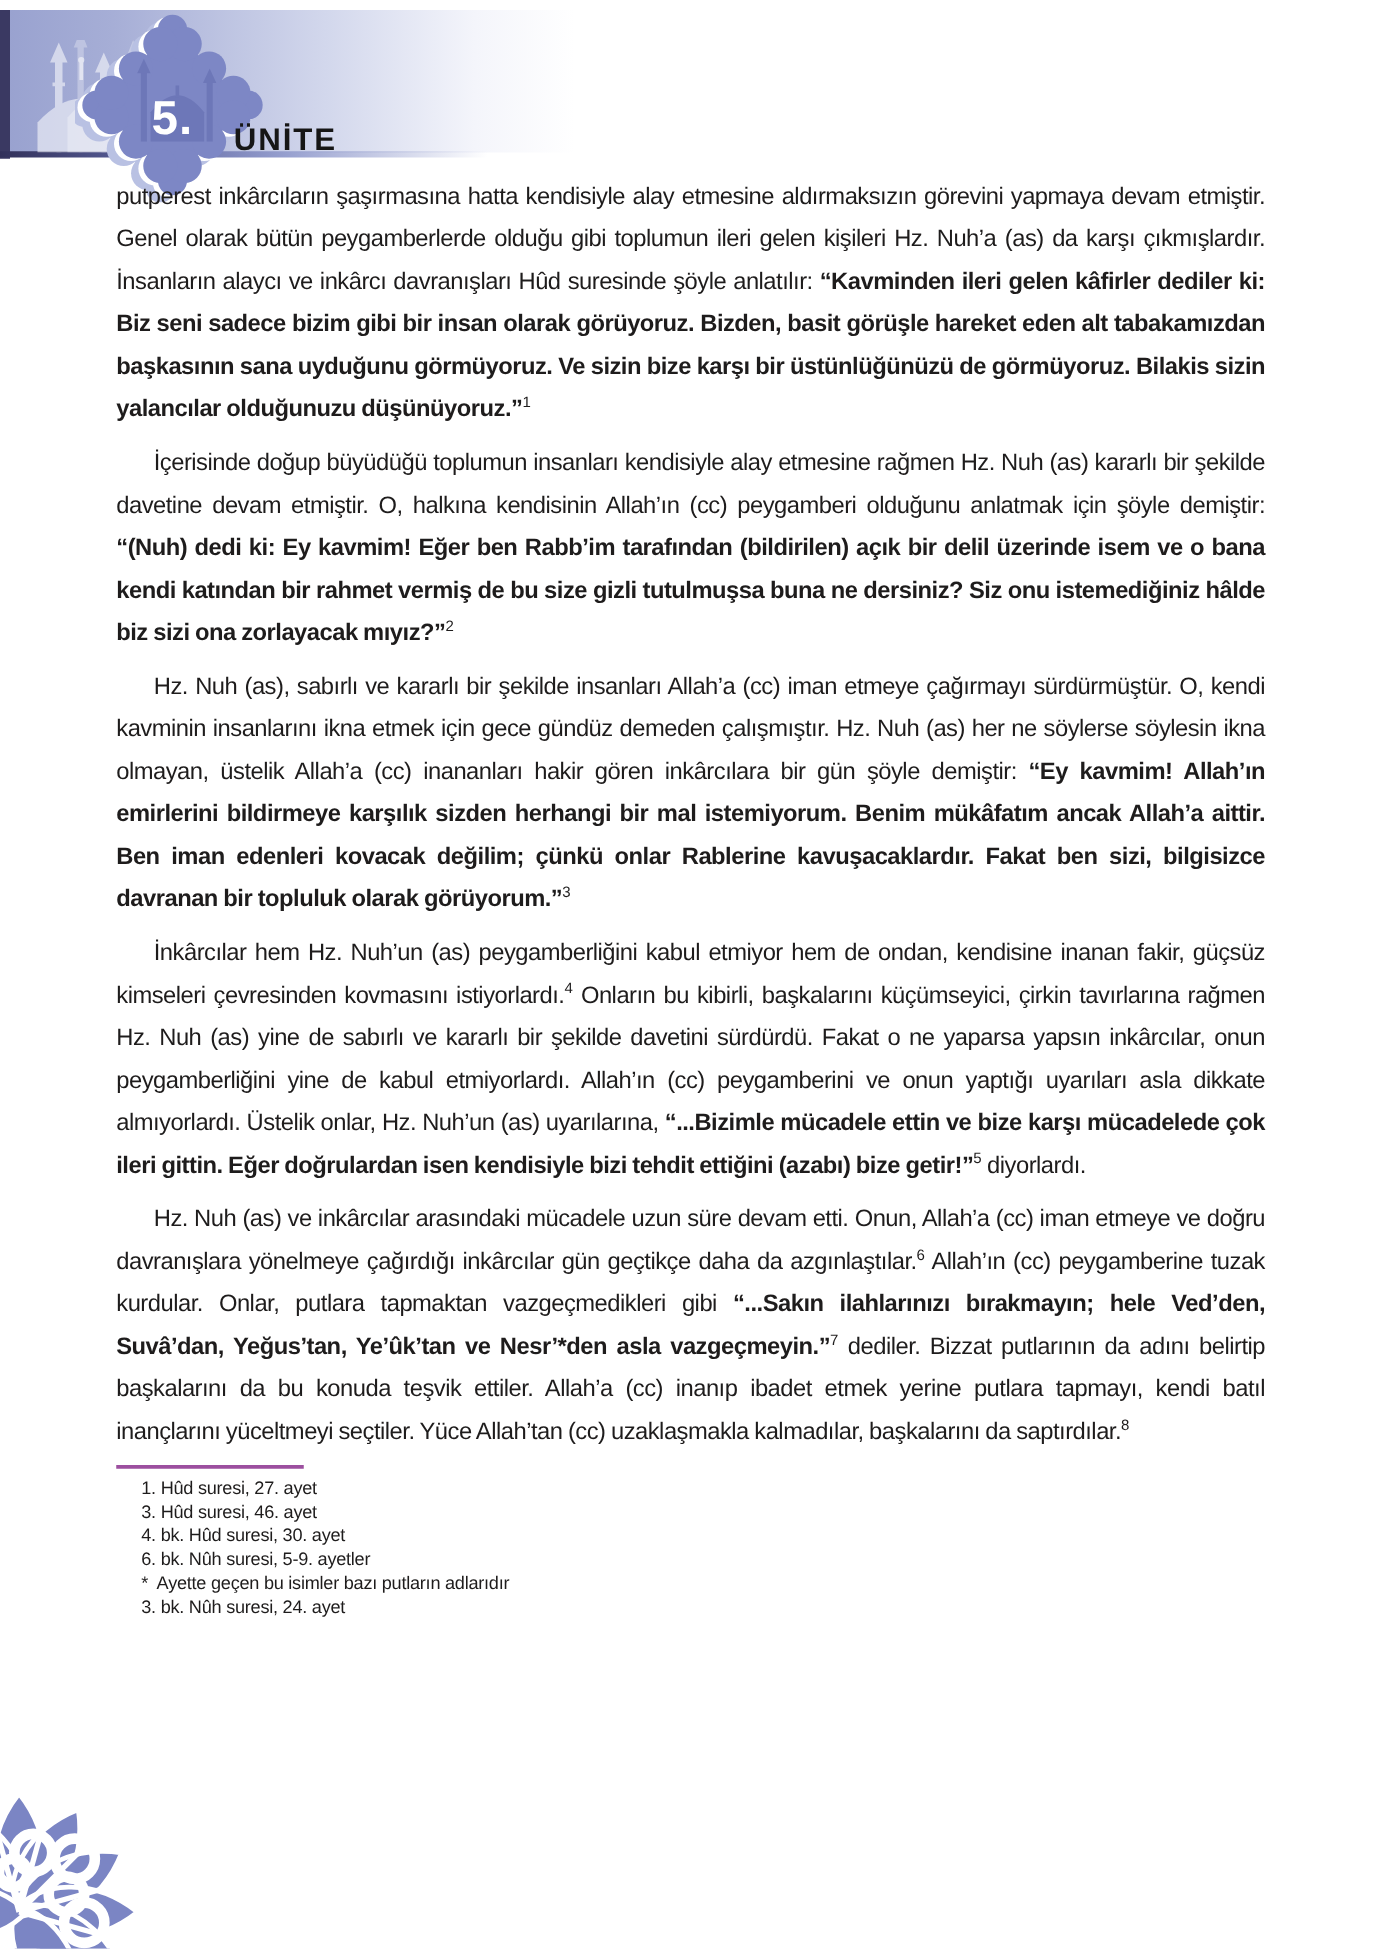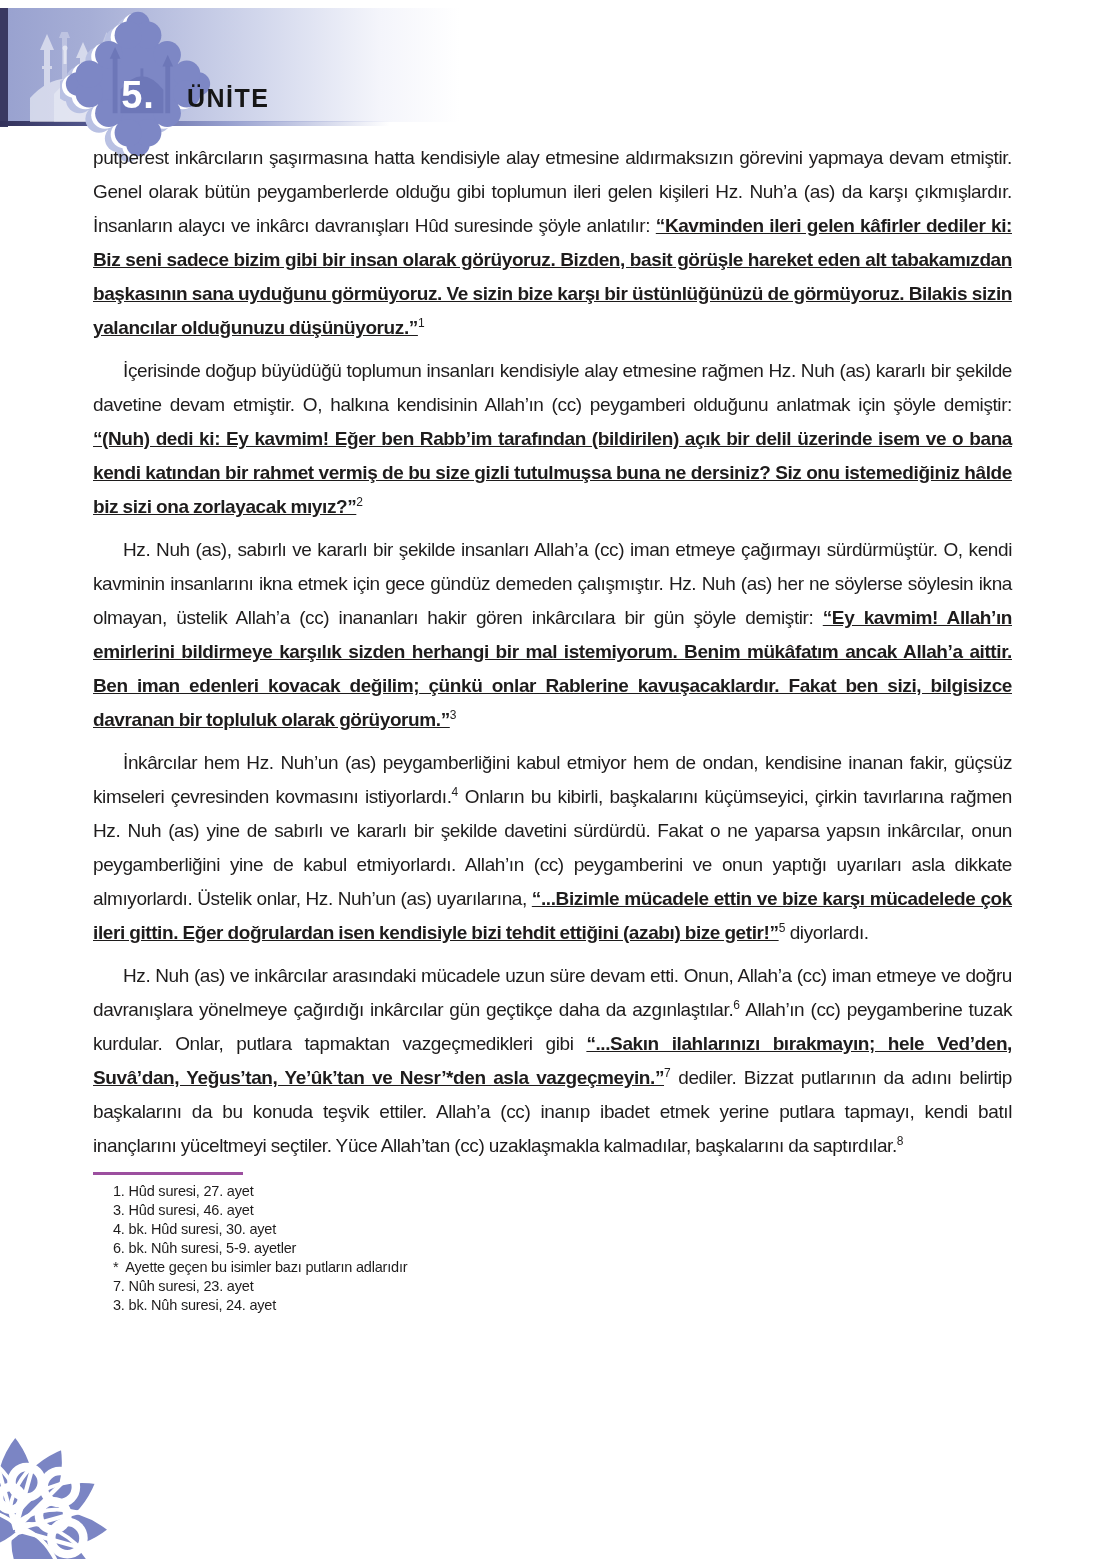--- a/index.html
+++ b/index.html
@@ -17,31 +17,31 @@
     position:absolute;left:0;top:121px;height:5px;width:400px;
     background:linear-gradient(90deg,#32315a 0px,#5d64a0 120px,#97a0cf 230px,rgba(200,205,230,0) 390px);
   }
   .mosque{position:absolute;left:22px;top:32px;width:175px;height:90px;}
   .badge{position:absolute;left:60px;top:6px;width:156px;height:156px;}
   .unit-num{
     position:absolute;left:106px;top:74px;width:64px;text-align:center;
     font-size:38px;font-weight:bold;color:#ffffff;letter-spacing:1px;
   }
   .unit-label{
-    position:absolute;left:187px;top:84px;
+    position:absolute;left:187px;top:98px;
     font-size:25px;font-weight:bold;color:#161616;letter-spacing:1.5px;
   }
   
   .content{position:absolute;left:93px;top:141px;width:919px;}
   .article p{
     margin:0 0 9px 0;text-indent:30px;text-align:justify;
     font-size:19px;line-height:34px;letter-spacing:-0.4px;word-spacing:-0.5px;color:#1e1c1c;
   }
   .article p:first-child{text-indent:0;}
-  .article b{font-weight:bold;text-decoration:underline;}
+  .article b{font-weight:bold;}
   .article sup{font-size:12px;line-height:0;letter-spacing:0;vertical-align:super;}
   
   .fn-rule{width:150px;height:3px;background:#9c4f9f;margin:9px 0 7px 0;}
   .footnotes{font-size:14.5px;line-height:19px;letter-spacing:-0.2px;color:#1e1c1c;}
   .fn{white-space:nowrap;margin-left:20px;}
   
   .pagenum{
     position:absolute;left:0;top:1567px;width:100%;text-align:center;
     font-size:16px;color:#0f172a;
   }
@@ -120,21 +120,20 @@
       <p><span>İnkârcılar hem Hz. Nuh’un (as) peygamberliğini kabul etmiyor hem de ondan, kendisine inanan fakir, güçsüz kimseleri çevresinden kovmasını istiyorlardı.</span><sup>4</sup><span> Onların bu kibirli, başkalarını küçümseyici, çirkin tavırlarına rağmen Hz. Nuh (as) yine de sabırlı ve kararlı bir şekilde davetini sürdürdü. Fakat o ne yaparsa yapsın inkârcılar, onun peygamberliğini yine de kabul etmiyorlardı. Allah’ın (cc) peygamberini ve onun yaptığı uyarıları asla dikkate almıyorlardı. Üstelik onlar, Hz. Nuh’un (as) uyarılarına, </span><b>“...Bizimle mücadele ettin ve bize karşı mücadelede çok ileri gittin. Eğer doğrulardan isen kendisiyle bizi tehdit ettiğini (azabı) bize getir!”</b><sup>5</sup><span> diyorlardı.</span></p>
       <p><span>Hz. Nuh (as) ve inkârcılar arasındaki mücadele uzun süre devam etti. Onun, Allah’a (cc) iman etmeye ve doğru davranışlara yönelmeye çağırdığı inkârcılar gün geçtikçe daha da azgınlaştılar.</span><sup>6</sup><span> Allah’ın (cc) peygamberine tuzak kurdular. Onlar, putlara tapmaktan vazgeçmedikleri gibi </span><b>“...Sakın ilahlarınızı bırakmayın; hele Ved’den, Suvâ’dan, Yeğus’tan, Ye’ûk’tan ve Nesr’*den asla vazgeçmeyin.”</b><sup>7</sup><span> dediler. Bizzat putlarının da adını belirtip başkalarını da bu konuda teşvik ettiler. Allah’a (cc) inanıp ibadet etmek yerine putlara tapmayı, kendi batıl inançlarını yüceltmeyi seçtiler. Yüce Allah’tan (cc) uzaklaşmakla kalmadılar, başkalarını da saptırdılar.</span><sup>8</sup></p>
     </div>
   <div class="fn-rule"></div>
   <div class="footnotes">
       <div class="fn">1. Hûd suresi, 27. ayet</div>
       <div class="fn">3. Hûd suresi, 46. ayet</div>
       <div class="fn">4. bk. Hûd suresi, 30. ayet</div>
       <div class="fn">6. bk. Nûh suresi, 5-9. ayetler</div>
       <div class="fn">*&nbsp; Ayette geçen bu isimler bazı putların adlarıdır</div>
-      <div class="fn">7. Nûh suresi, 23. ayet</div>
       <div class="fn">3. bk. Nûh suresi, 24. ayet</div>
     </div>
 </div>
 
 <svg class="flower" viewBox="0 0 220 190">
   <g transform="translate(10,159)">
     <g fill="#7b85c4" stroke="#ffffff" stroke-width="4">
       <path id="petal" d="M0,6 C 26,-18 30,-62 0,-100 C -30,-62 -26,-18 0,6 Z"></path>
       <use href="#petal" transform="rotate(-30)"></use>
       <use href="#petal" transform="rotate(30)"></use>

